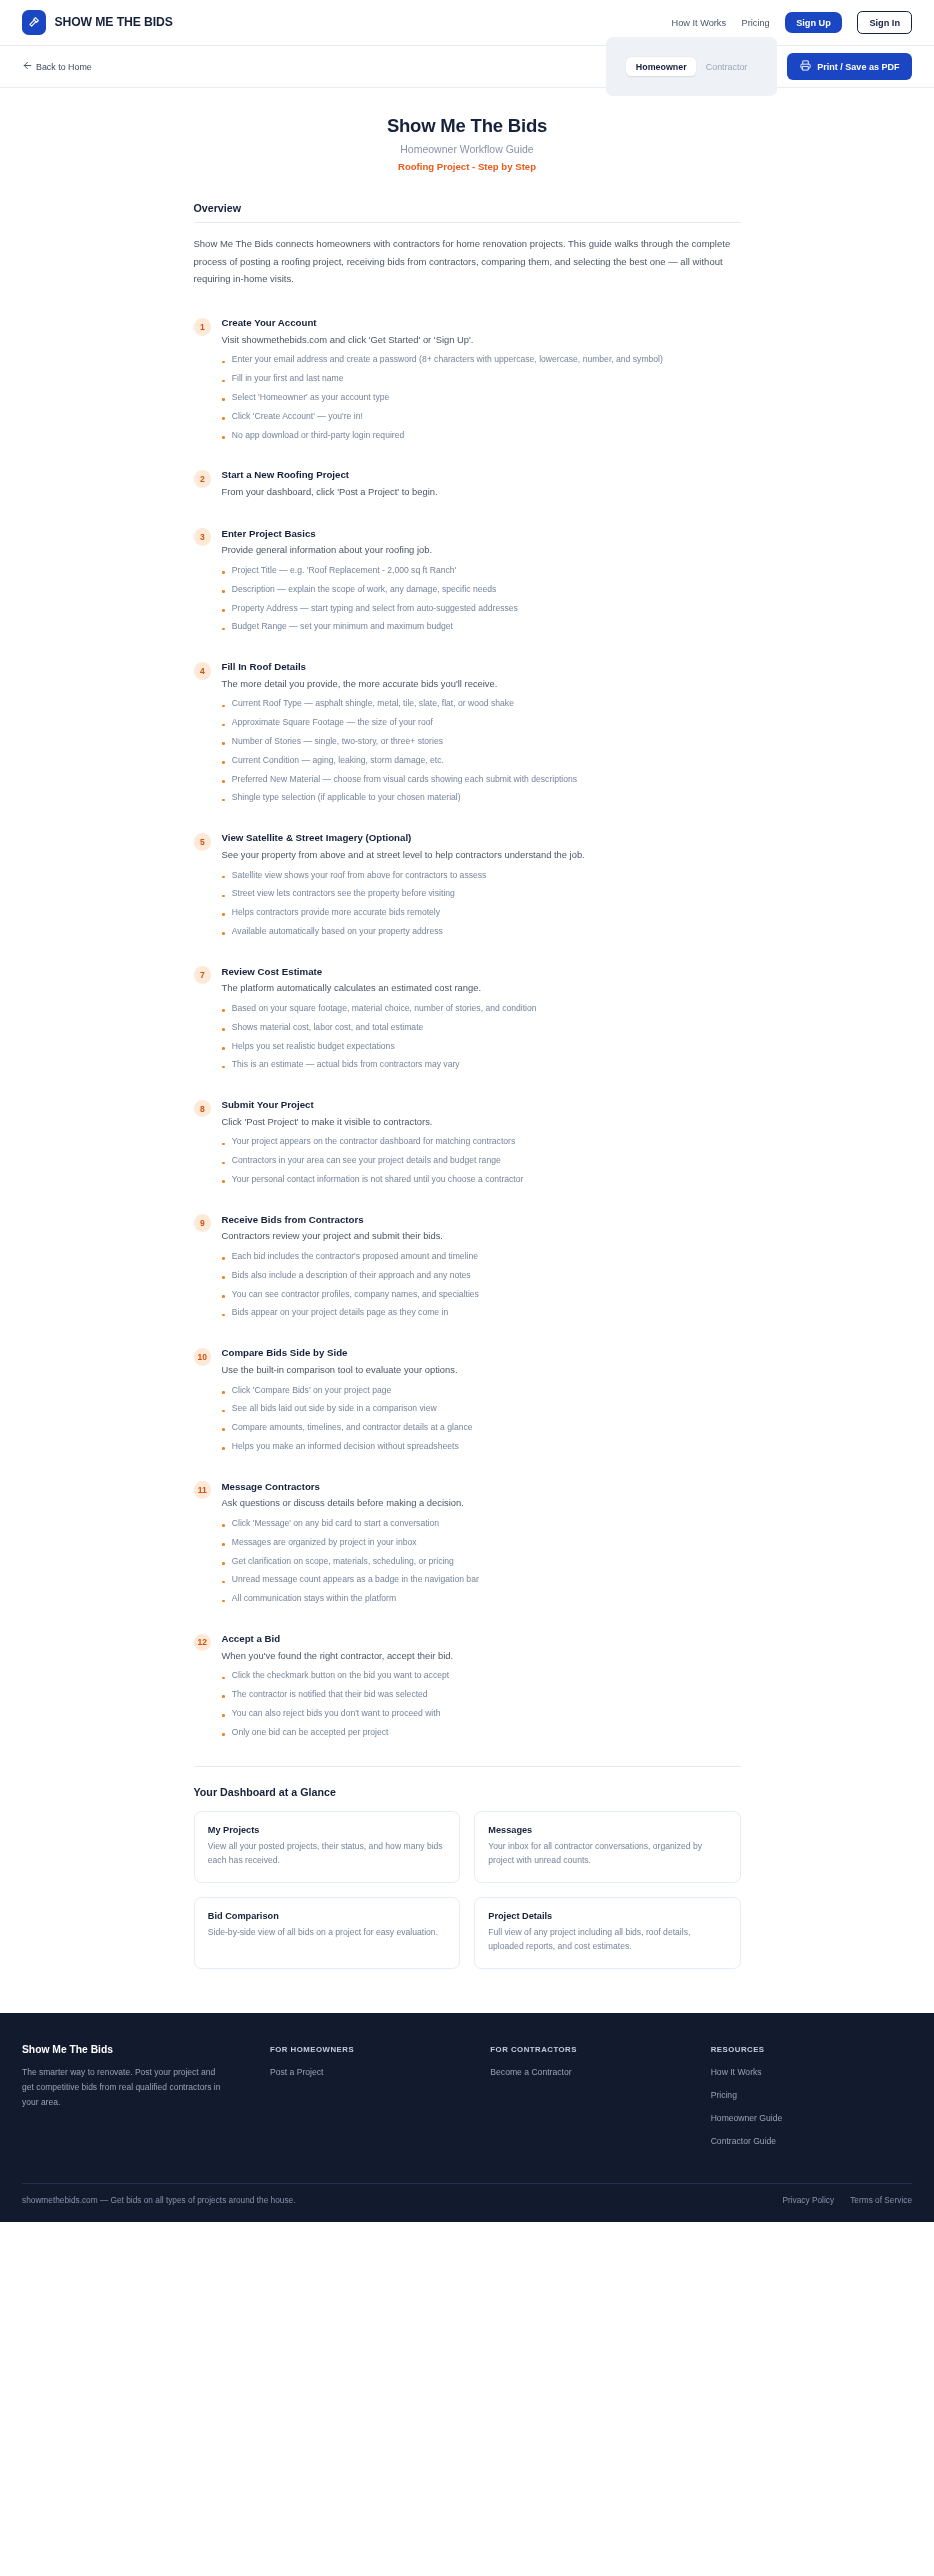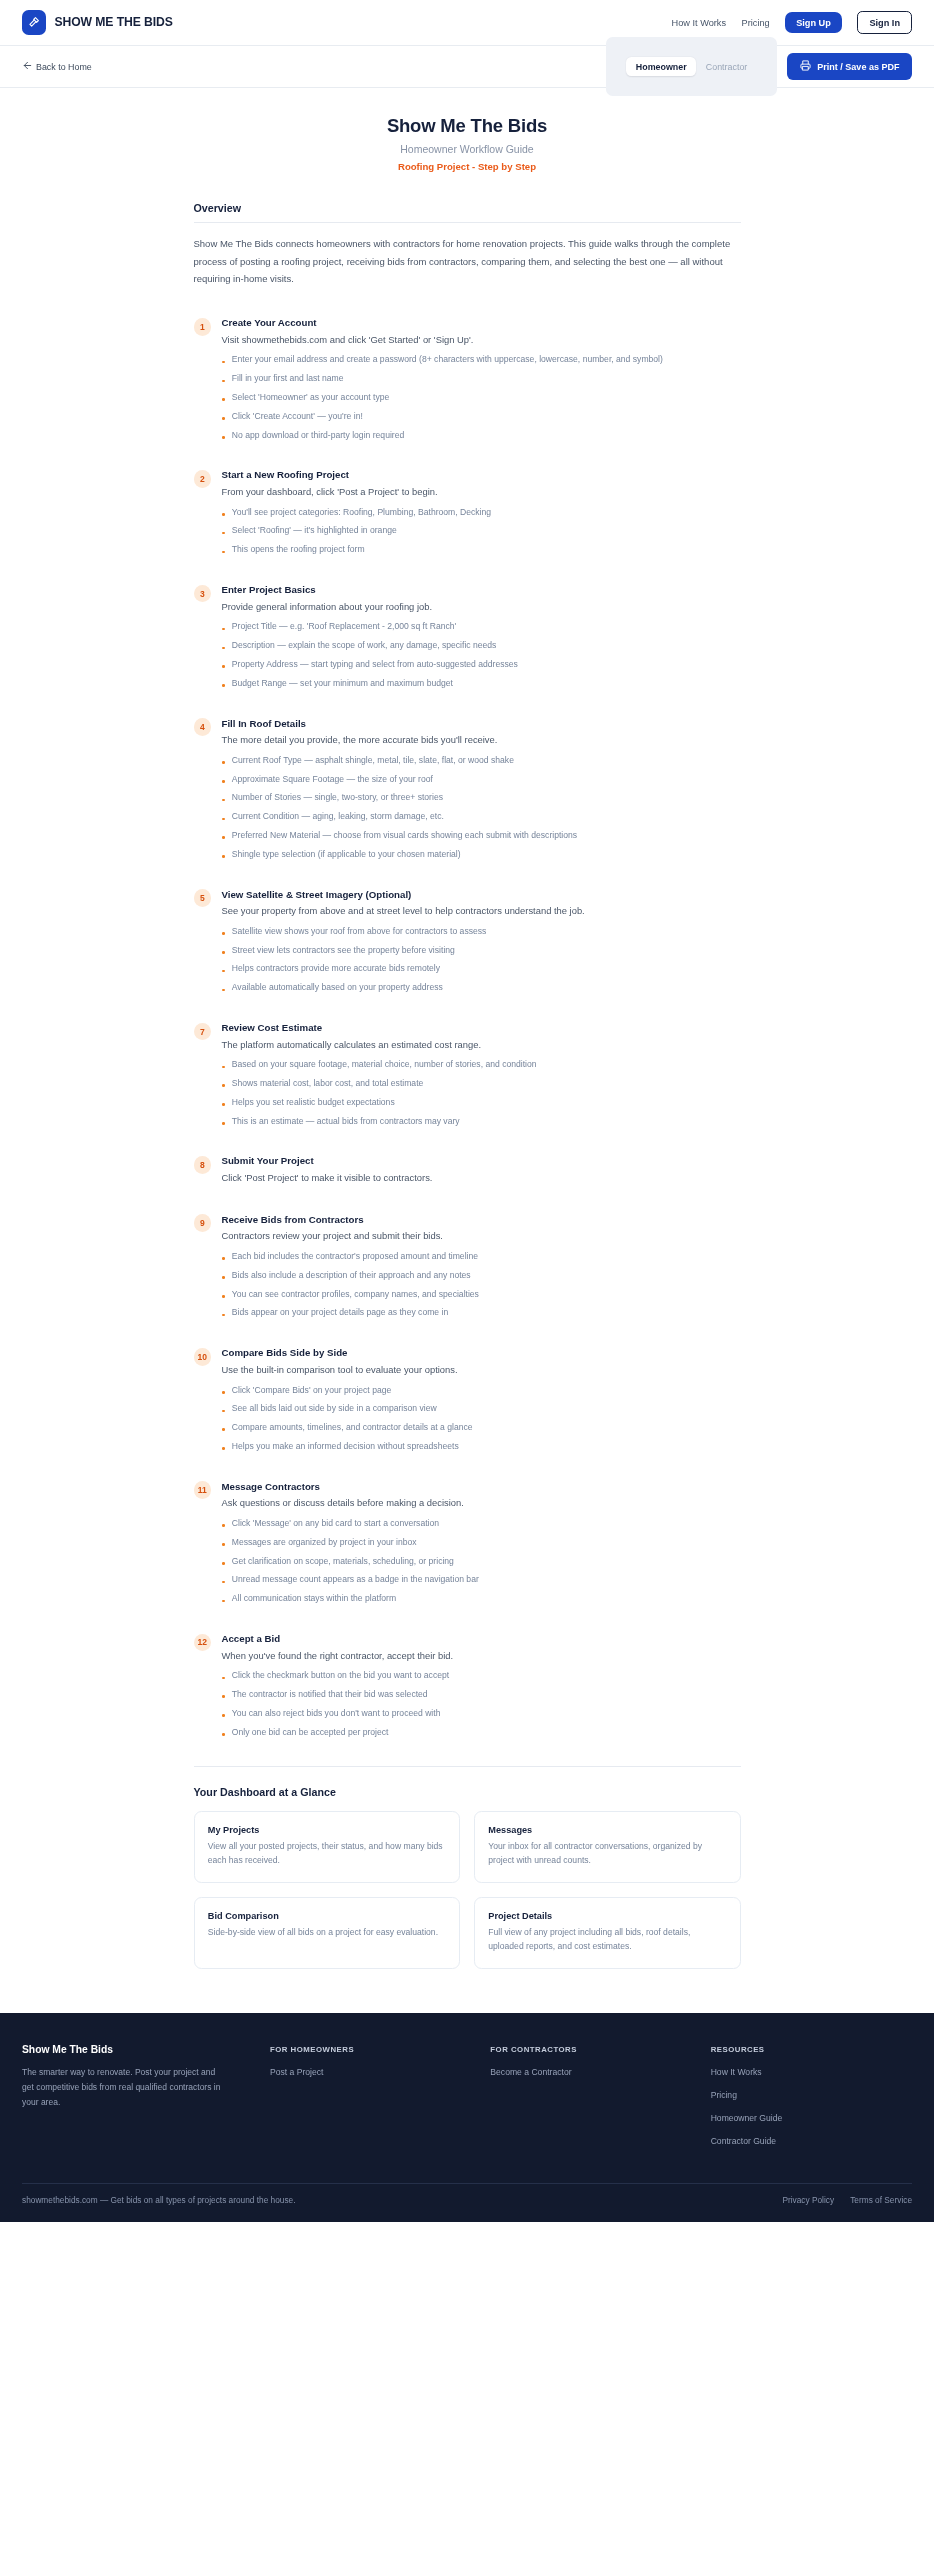--- a/index.html
+++ b/index.html
@@ -387,25 +387,20 @@
               <li>Click 'Create Account' — you're in!</li>
               <li>No app download or third-party login required</li>
             </ul>
           </div>
         </div>
         <div class="step">
           <div class="step-num">2</div>
           <div class="step-body">
             <div class="step-title">Start a New Roofing Project</div>
             <div class="step-lead">From your dashboard, click 'Post a Project' to begin.</div>
-            <ul class="bullets">
-              <li>You'll see project categories: Roofing, Plumbing, Bathroom, Decking</li>
-              <li>Select 'Roofing' — it's highlighted in orange</li>
-              <li>This opens the roofing project form</li>
-            </ul>
           </div>
         </div>
         <div class="step">
           <div class="step-num">3</div>
           <div class="step-body">
             <div class="step-title">Enter Project Basics</div>
             <div class="step-lead">Provide general information about your roofing job.</div>
             <ul class="bullets">
               <li>Project Title — e.g. 'Roof Replacement - 2,000 sq ft Ranch'</li>
               <li>Description — explain the scope of work, any damage, specific needs</li>
@@ -453,20 +448,25 @@
               <li>Helps you set realistic budget expectations</li>
               <li>This is an estimate — actual bids from contractors may vary</li>
             </ul>
           </div>
         </div>
         <div class="step">
           <div class="step-num">8</div>
           <div class="step-body">
             <div class="step-title">Submit Your Project</div>
             <div class="step-lead">Click 'Post Project' to make it visible to contractors.</div>
+            <ul class="bullets">
+              <li>Your project appears on the contractor dashboard for matching contractors</li>
+              <li>Contractors in your area can see your project details and budget range</li>
+              <li>Your personal contact information is not shared until you choose a contractor</li>
+            </ul>
           </div>
         </div>
         <div class="step">
           <div class="step-num">9</div>
           <div class="step-body">
             <div class="step-title">Receive Bids from Contractors</div>
             <div class="step-lead">Contractors review your project and submit their bids.</div>
             <ul class="bullets">
               <li>Each bid includes the contractor's proposed amount and timeline</li>
               <li>Bids also include a description of their approach and any notes</li>

